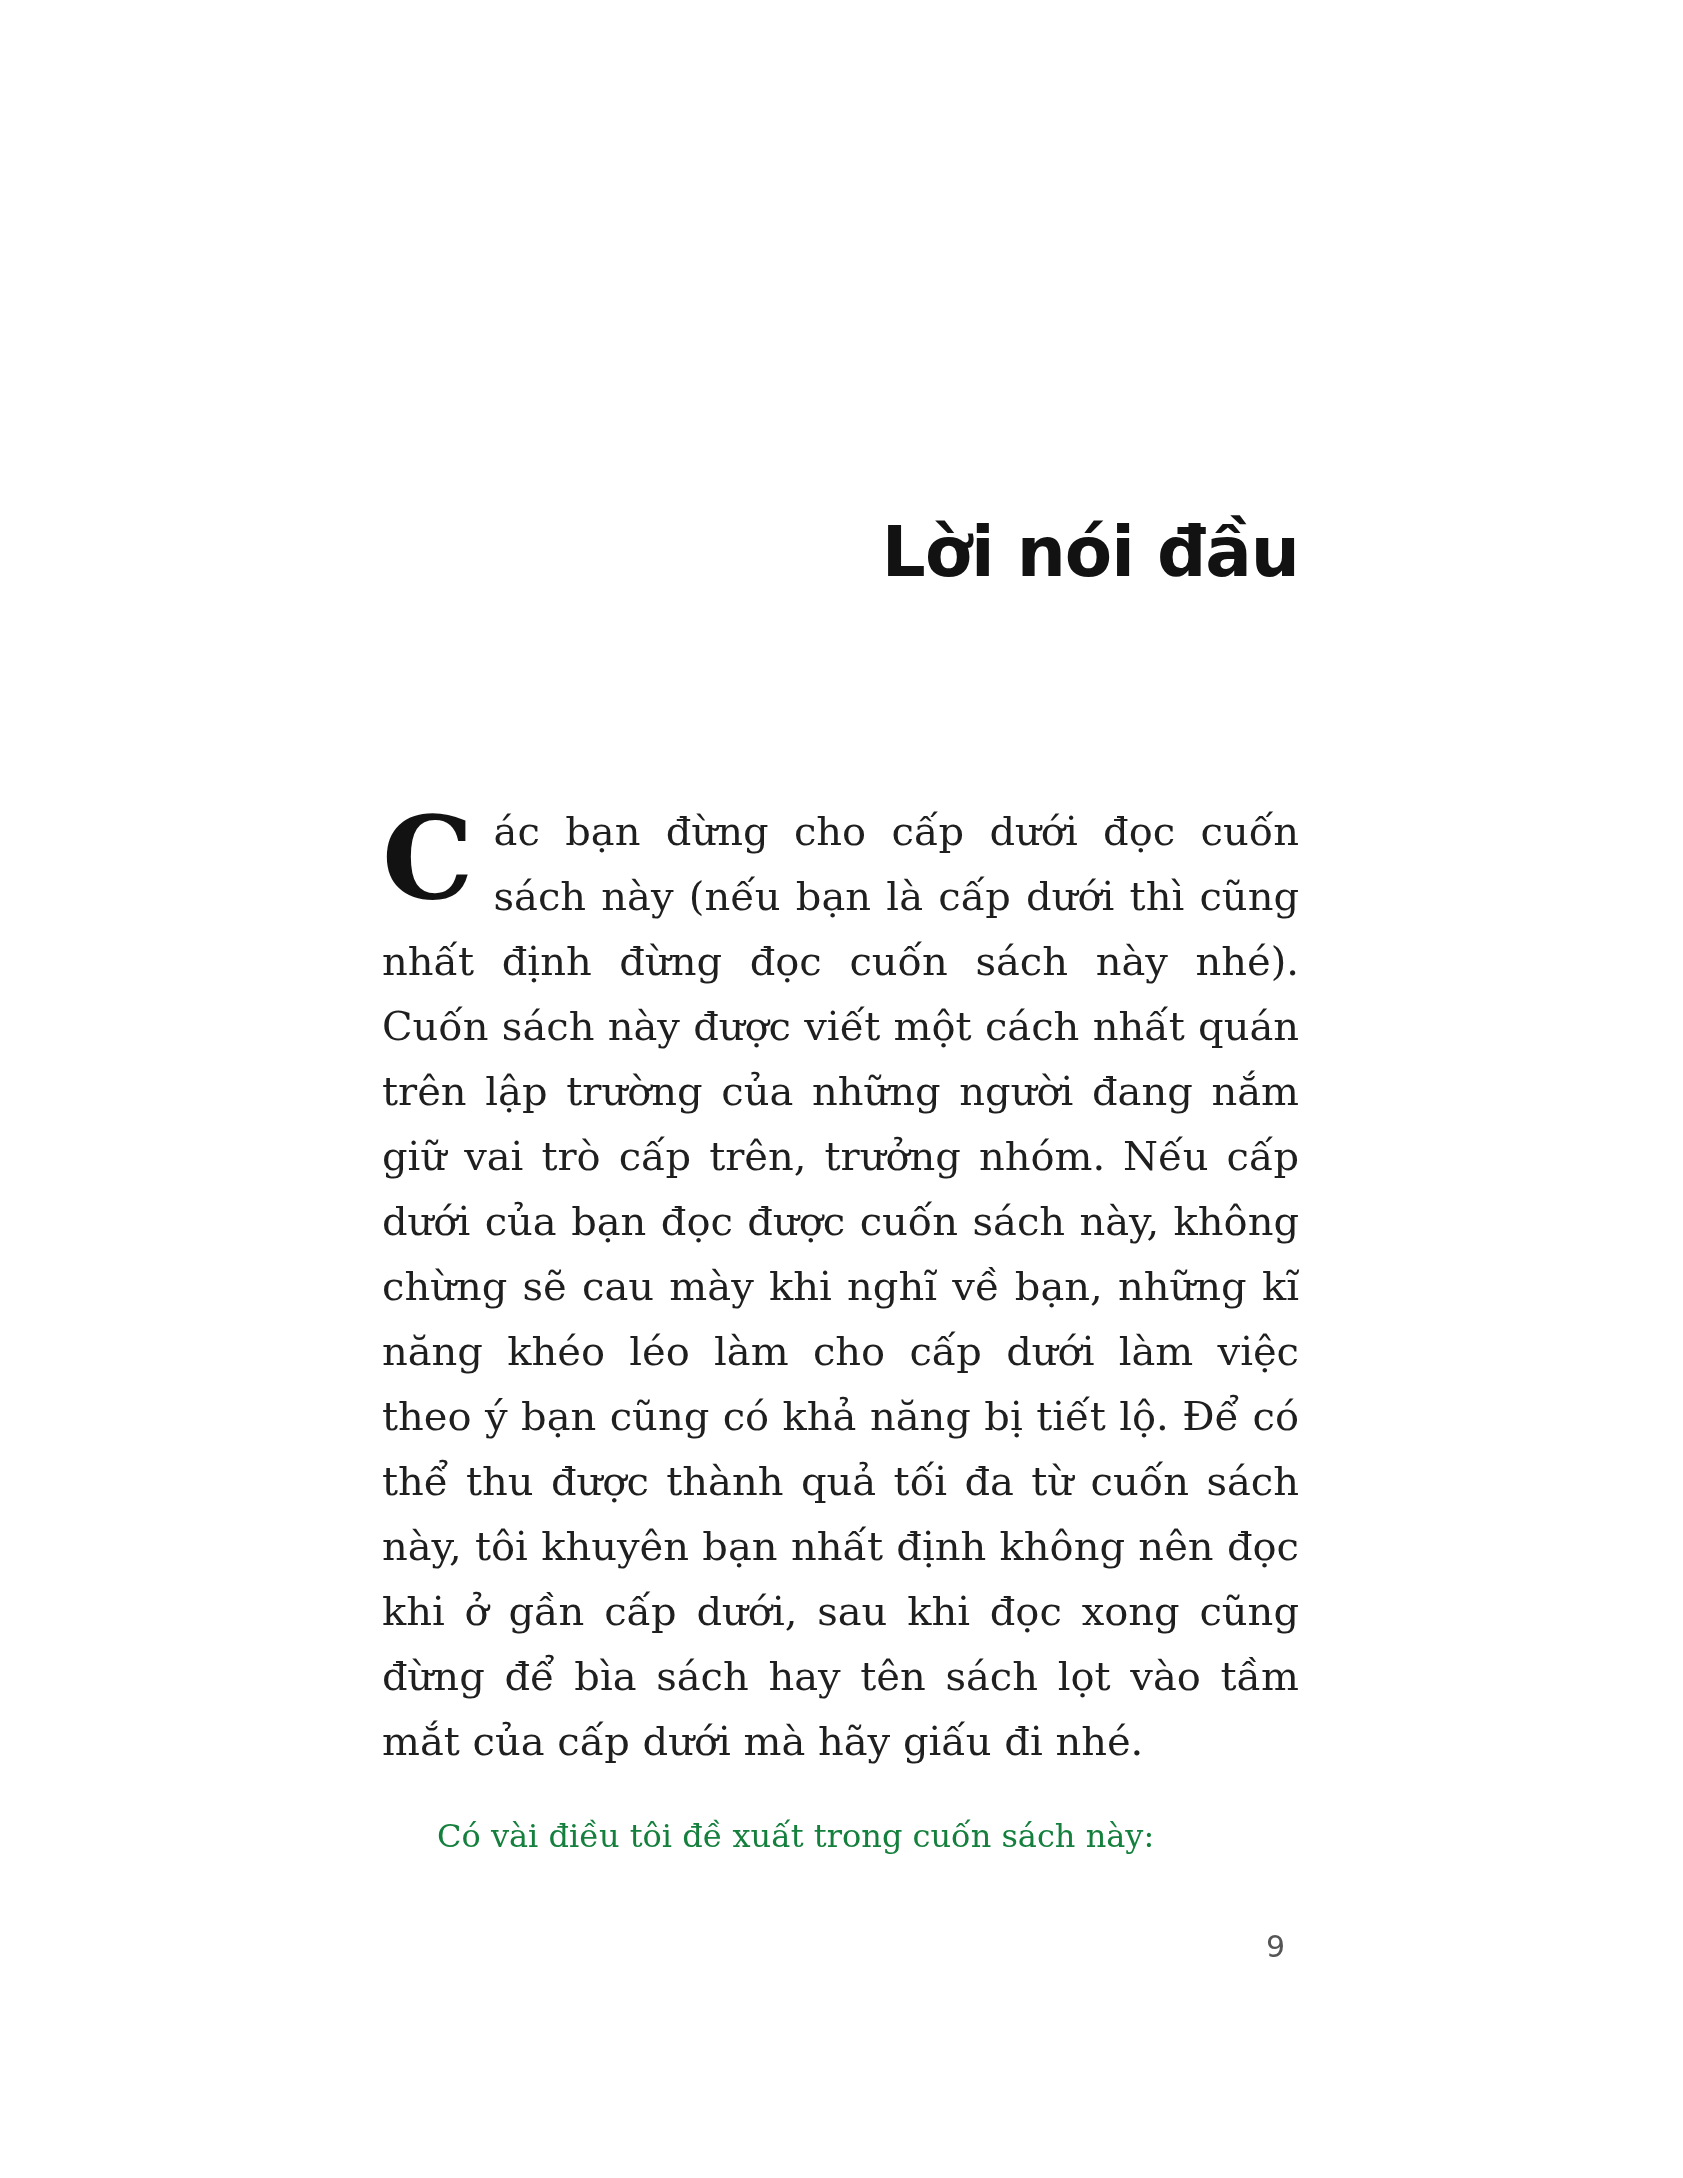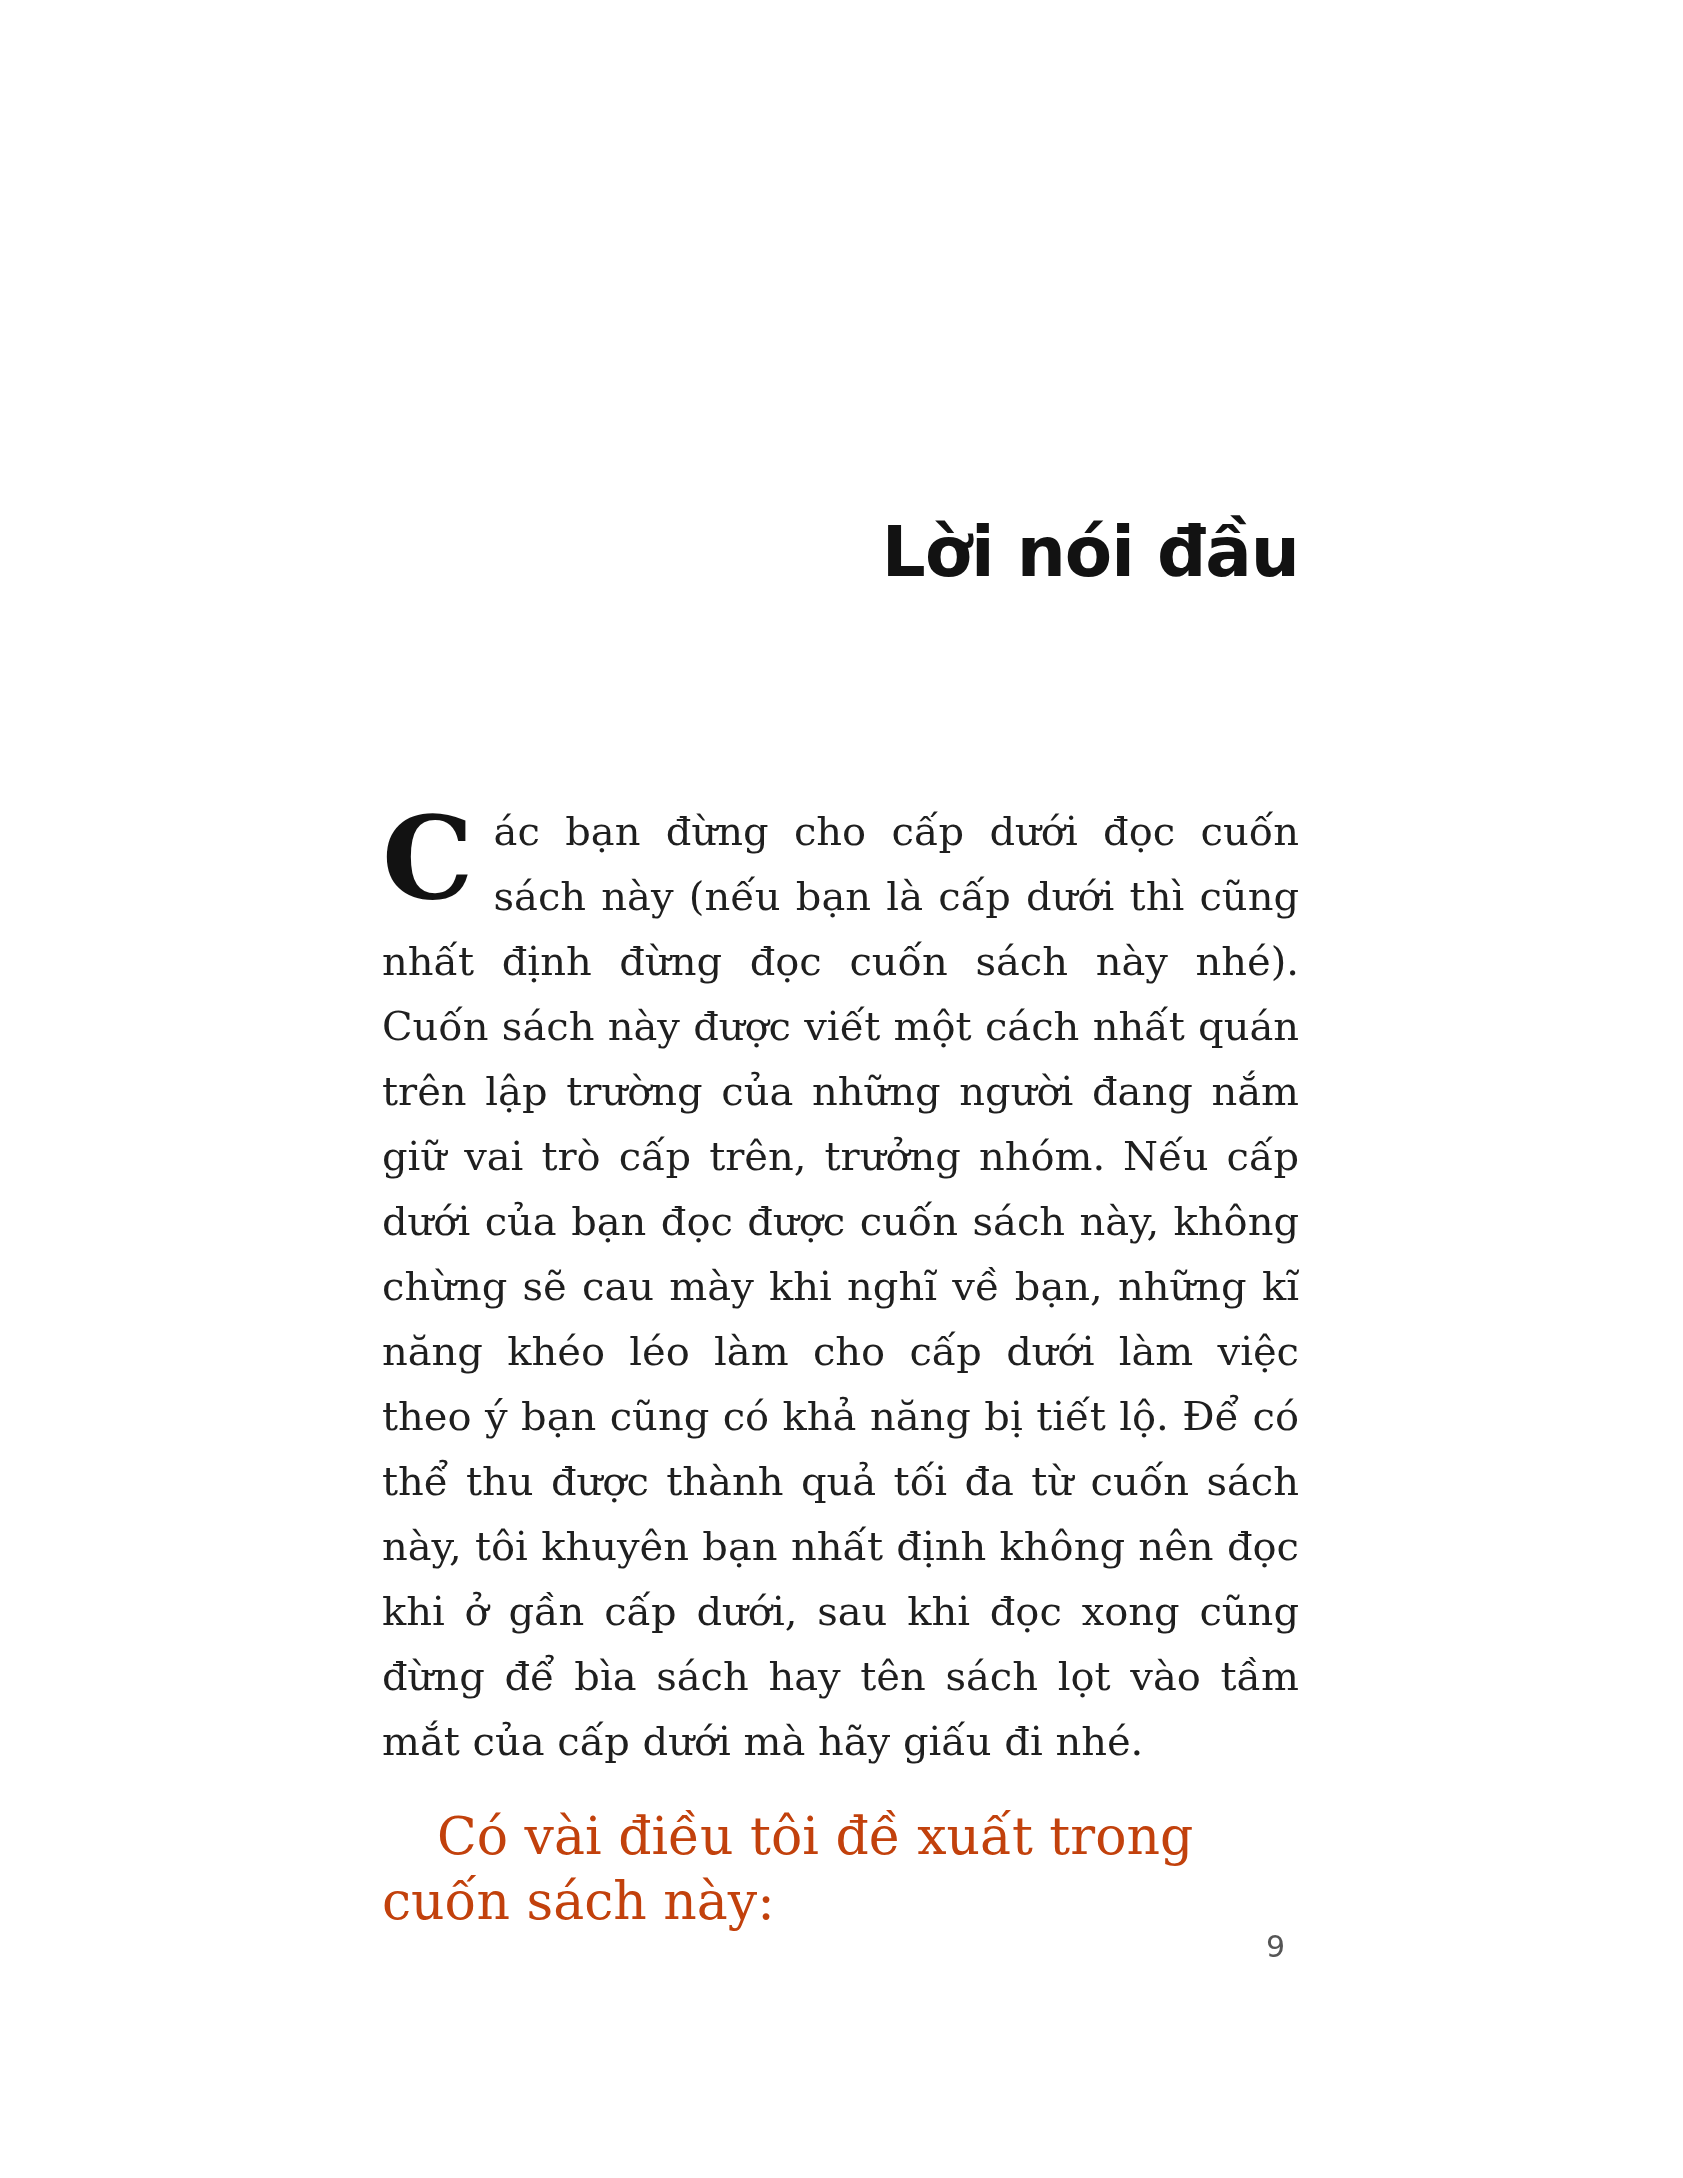--- a/index.html
+++ b/index.html
@@ -46,25 +46,25 @@
     float: left;
     font-family: "DejaVu Serif", serif;
     font-weight: 700;
     font-size: 115px;
     line-height: 97px;
     padding: 10px 20px 0 0;
     color: #121212;
   }
   .para-2 {
     margin: 30px 0 0 0;
-    font-size: 52px;
+    font-size: 32px;
     line-height: 65px;
     text-indent: 55px;
     text-align: left;
-    color: #c2410c;
+    color: #15803d;
   }
   .page-number {
     position: absolute;
     top: 1929px;
     left: 382px;
     width: 903px;
     text-align: right;
     font-family: "DejaVu Sans", sans-serif;
     font-size: 30px;
     color: #555555;

